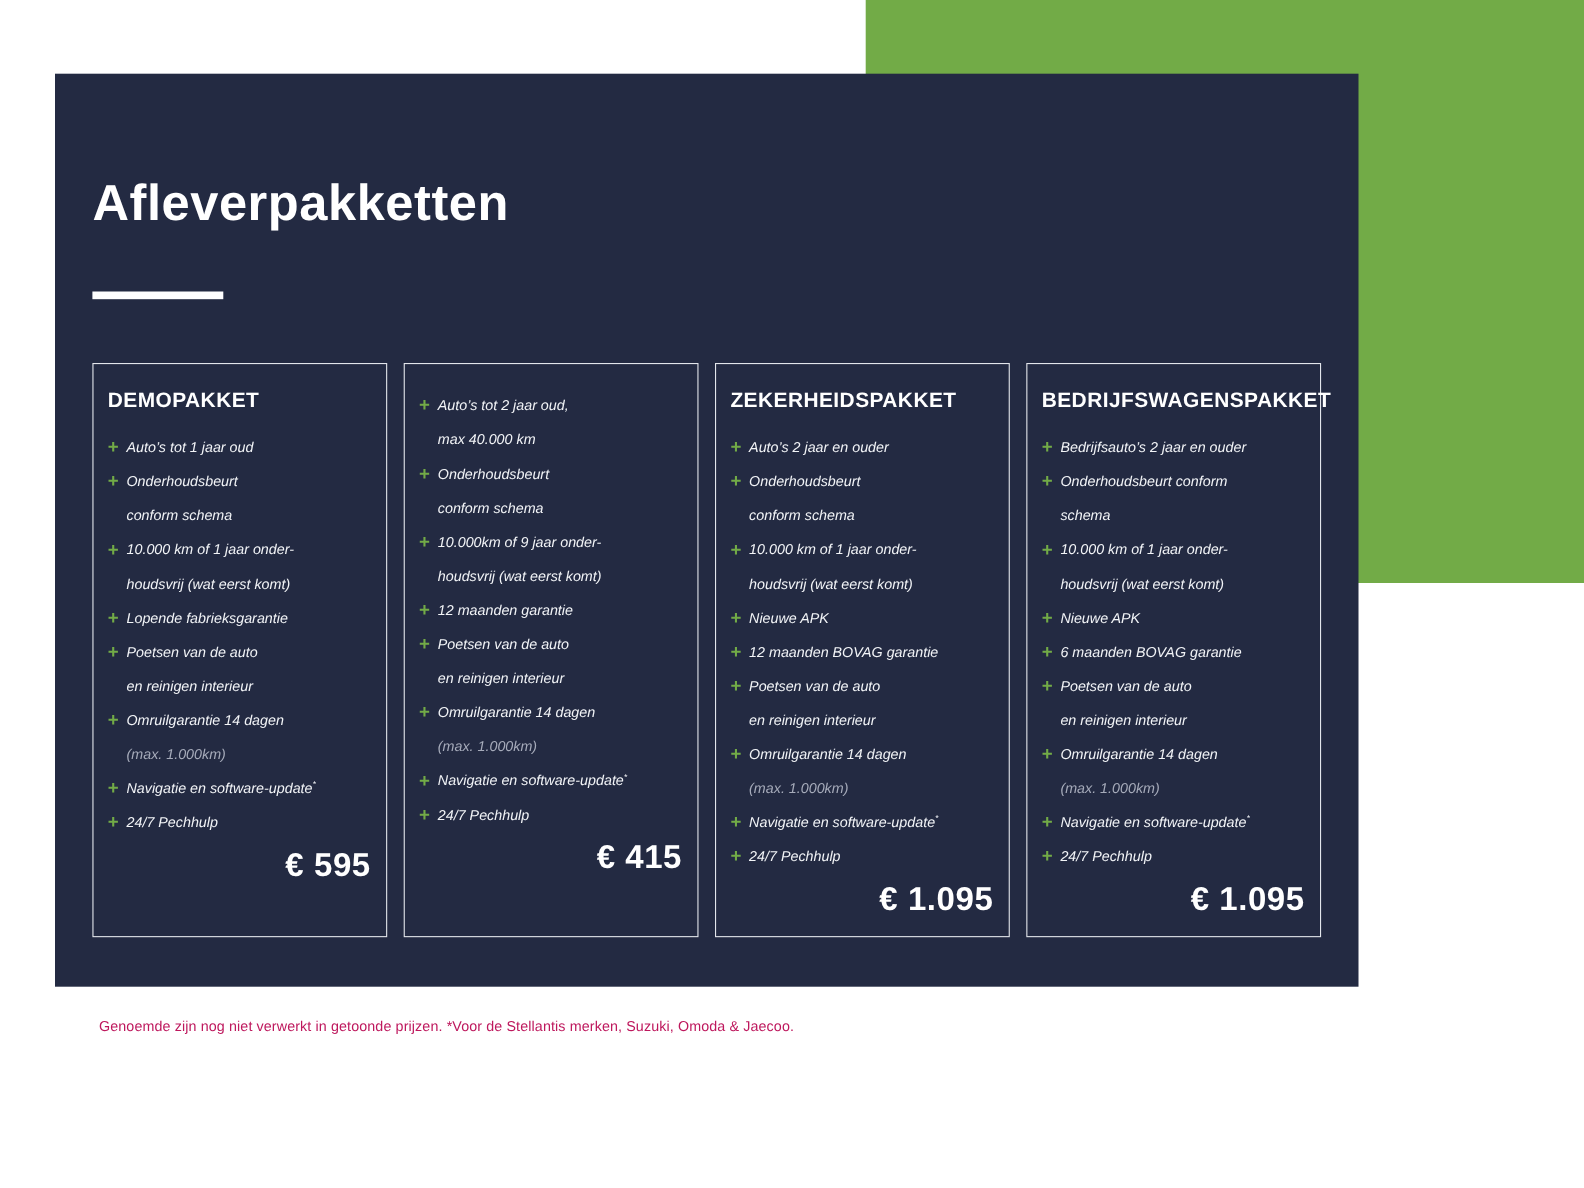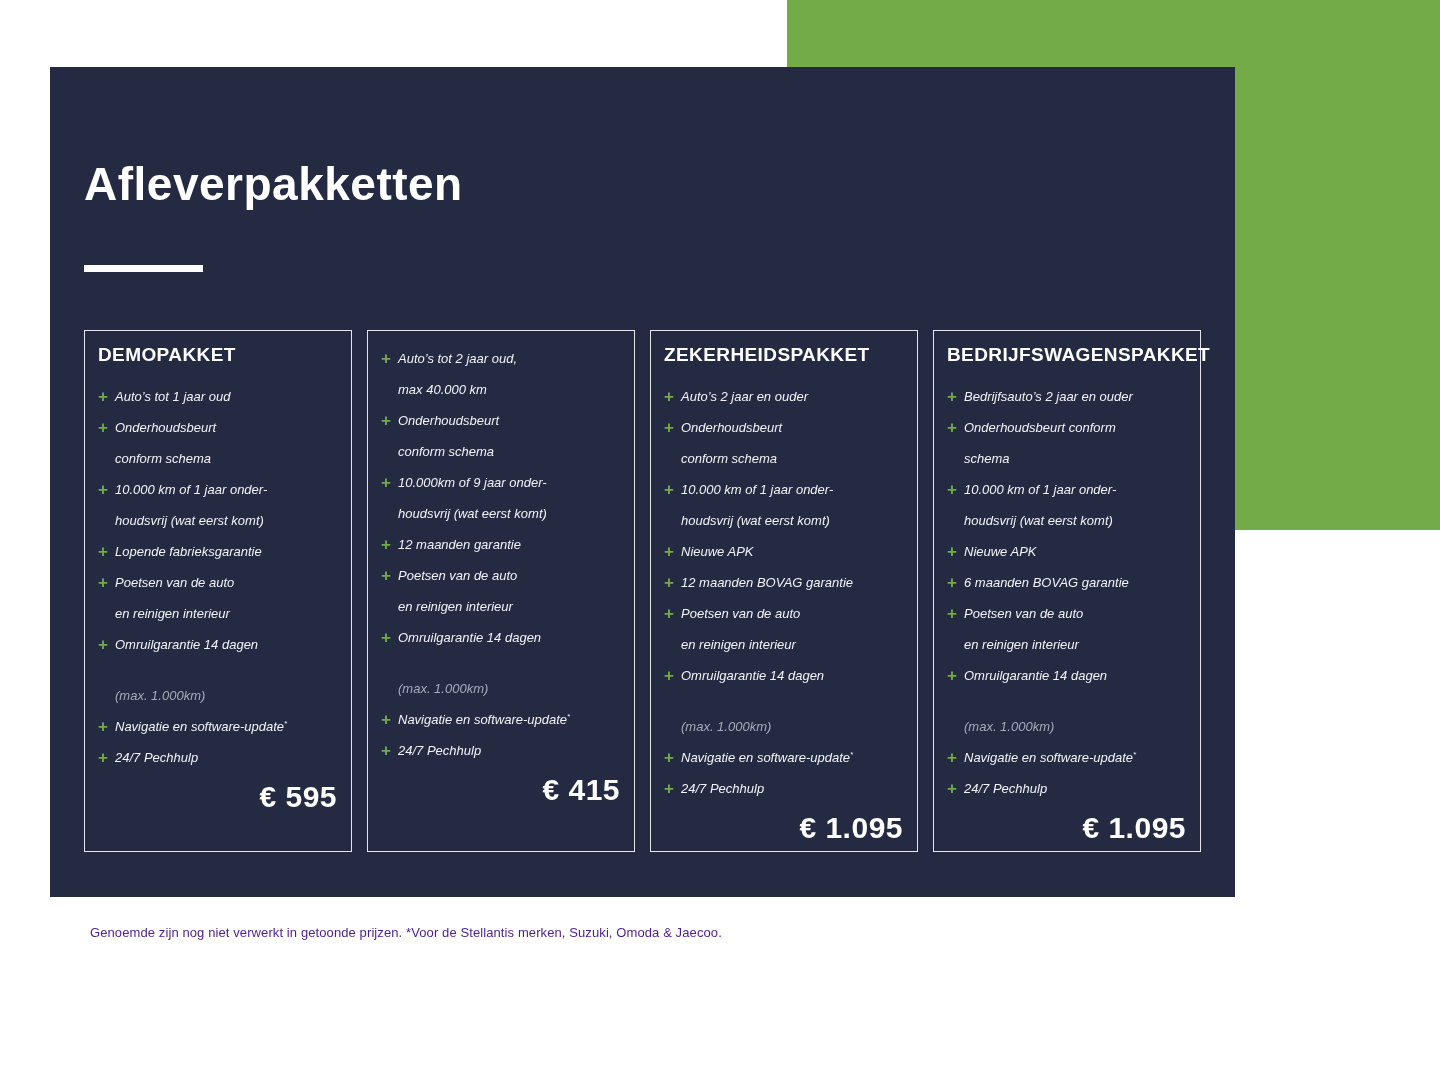--- a/index.html
+++ b/index.html
@@ -65,21 +65,21 @@
     top: 263px;
     height: 522px;
     display: flex;
     gap: 15px;
   }
 
   .card {
     flex: 1 1 0;
     border: 1.5px solid var(--border-light);
     box-sizing: border-box;
-    padding: 12px 14px 12px 13px;
+    padding: 22px 14px 12px 13px;
     display: flex;
     flex-direction: column;
     min-width: 0;
   }
 
   .card-title {
     color: #ffffff;
     font-size: 19px;
     font-weight: bold;
     letter-spacing: 0.4px;
@@ -112,21 +112,20 @@
   .feat-line {
     color: var(--text-light);
     font-size: 13px;
     line-height: 31px;
     white-space: nowrap;
     font-style: italic;
   }
 
   .feat-line.muted {
     color: var(--text-muted);
-    margin-top: 20px;
   }
 
   .feat-line sup {
     font-size: 60%;
     vertical-align: super;
     line-height: 0;
   }
 
   .price {
     margin-top: 6px;
@@ -135,21 +134,21 @@
     font-size: 30px;
     font-weight: bold;
     letter-spacing: 0.5px;
     line-height: 36px;
   }
 
   .footnote {
     position: absolute;
     left: 90px;
     top: 925px;
-    color: #4c1d95;
+    color: #be185d;
     font-size: 13px;
     letter-spacing: 0.1px;
   }
 </style>
 </head>
 <body style="--navy: #232a42; --green: #72ab47; --text-light: #f2f4f7; --text-muted: #a6abba; --border-light: #e3e6ec;">
 
 <div class="green-block"></div>
 
 <div class="panel">

